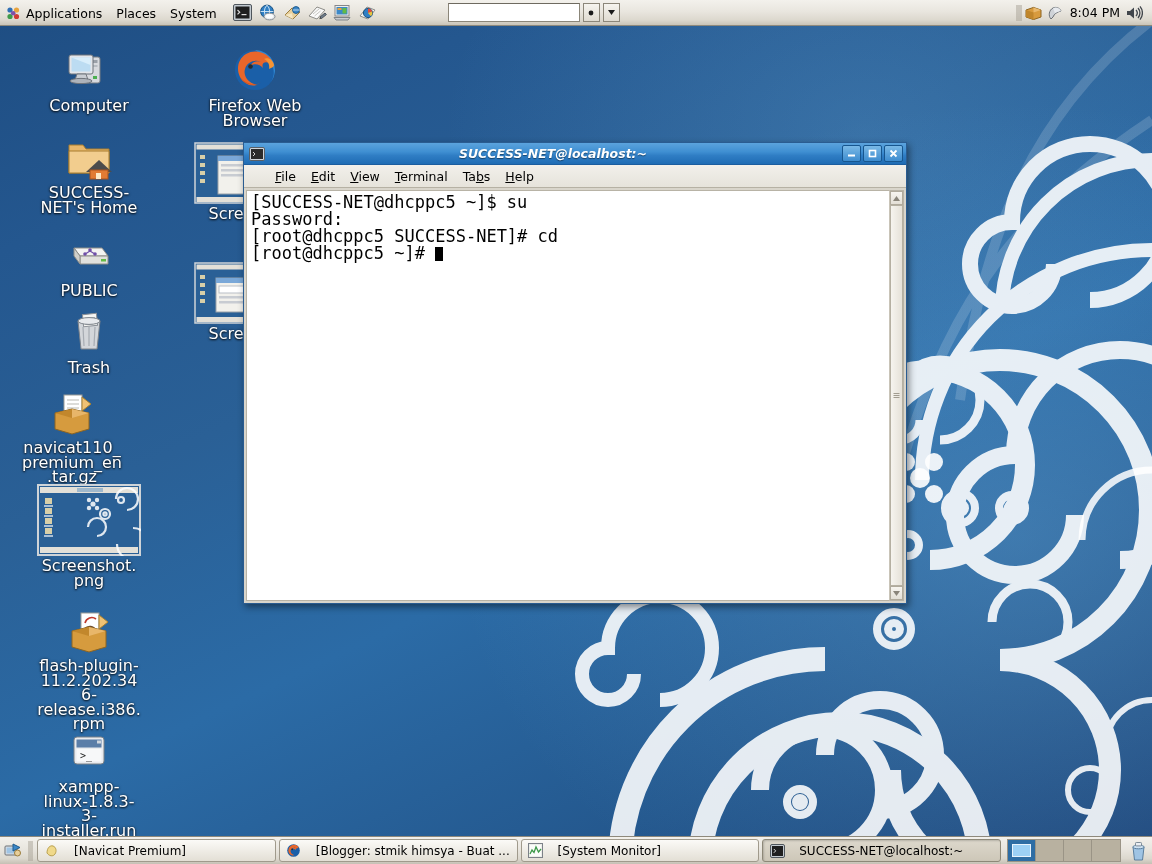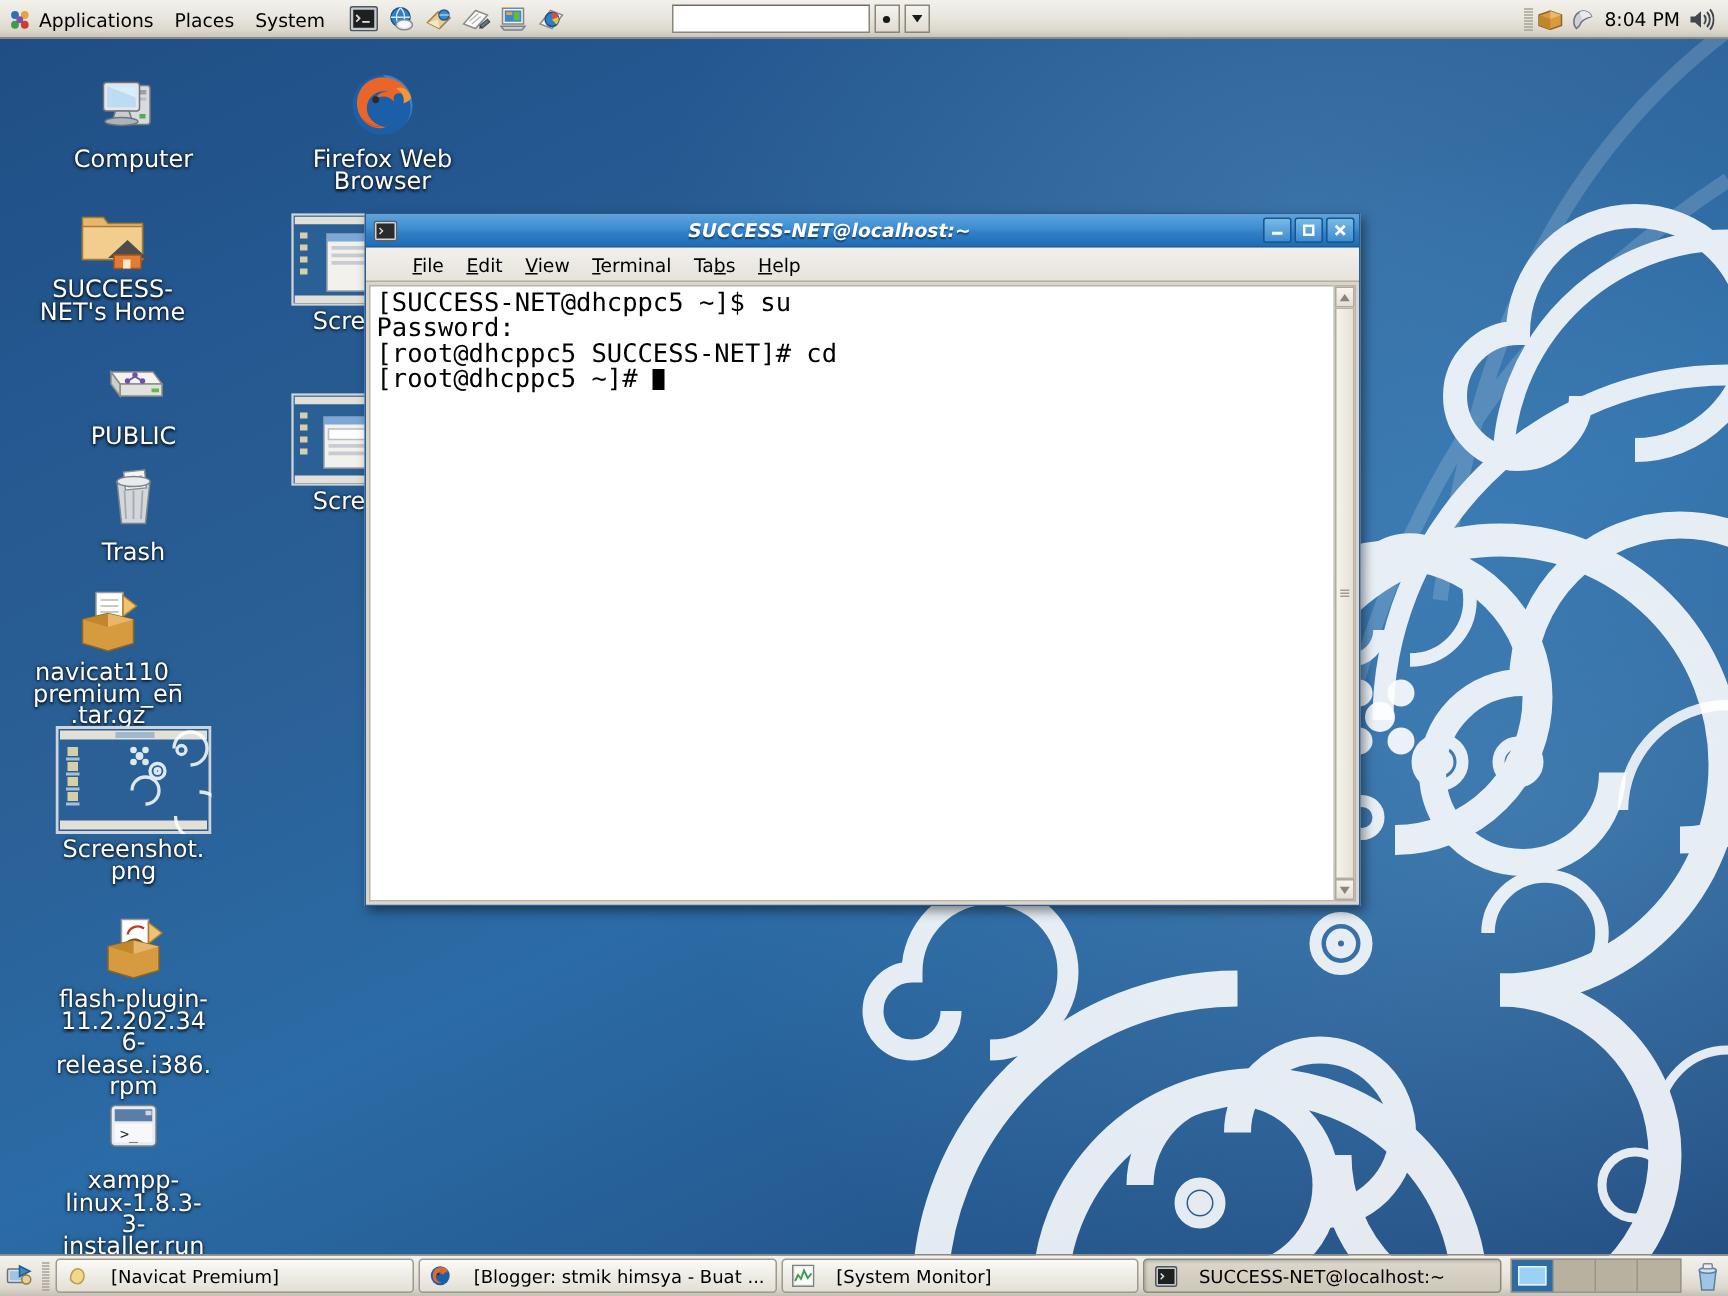--- a/index.html
+++ b/index.html
@@ -325,21 +325,21 @@
         <path d="M25 5 a20 20 0 0 1 16 32 a18 18 0 0 0 -8 -26 z" fill="#2f86d0"></path>
         <path d="M44 20 C 40 8 26 3 16 9 C 8 14 6 24 10 32 C 13 38 20 42 27 40 C 18 38 13 31 15 24 C 17 17 25 14 31 17 C 27 15 22 17 20 21 C 24 18 30 19 33 23 C 31 18 35 16 39 18 C 36 14 42 13 44 20 Z" fill="#e8662a"></path>
         <path d="M44 20 C 43 15 38 12 34 14 C 38 16 40 20 39 24 C 41 23 44 22 44 20 Z" fill="#f79433"></path>
         <circle cx="20.5" cy="21.5" r="2.3" fill="#2a2a2a"></circle>
         <path d="M10 32 C 16 40 26 41 32 37 C 25 42 14 40 10 32 Z" fill="#c9501f"></path>
       </svg>
     </div>
     <div class="label">Firefox Web Browser</div>
   </div>
 
-  <div class="desk-icon" style="left:21px; top:131px;">
+  <div class="desk-icon" style="left:35px; top:131px;">
     <div class="glyph">
       <svg width="50" height="50" viewBox="0 0 50 50">
         <path d="M5 13 h14 l3 4 h23 v24 h-40 z" fill="#e8b76b" stroke="#a87c2e"></path>
         <path d="M5 19 h40 v22 h-40 z" fill="#f2cd8e" stroke="#a87c2e"></path>
         <path d="M22 40 L35 28 L48 40 Z" fill="#4c4c4c"></path>
         <rect x="26" y="38" width="18" height="9" fill="#e27b34" stroke="#a8521c"></rect>
         <rect x="32" y="41" width="5" height="6" fill="#fde9c8"></rect>
       </svg>
     </div>
     <div class="label">SUCCESS-NET's Home</div>

